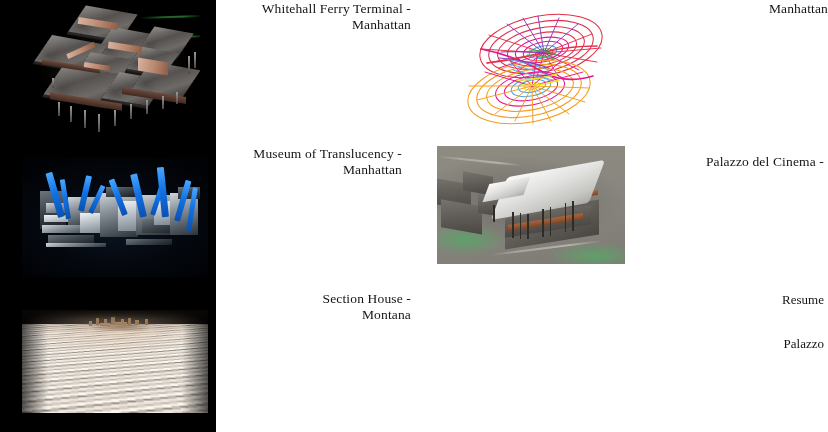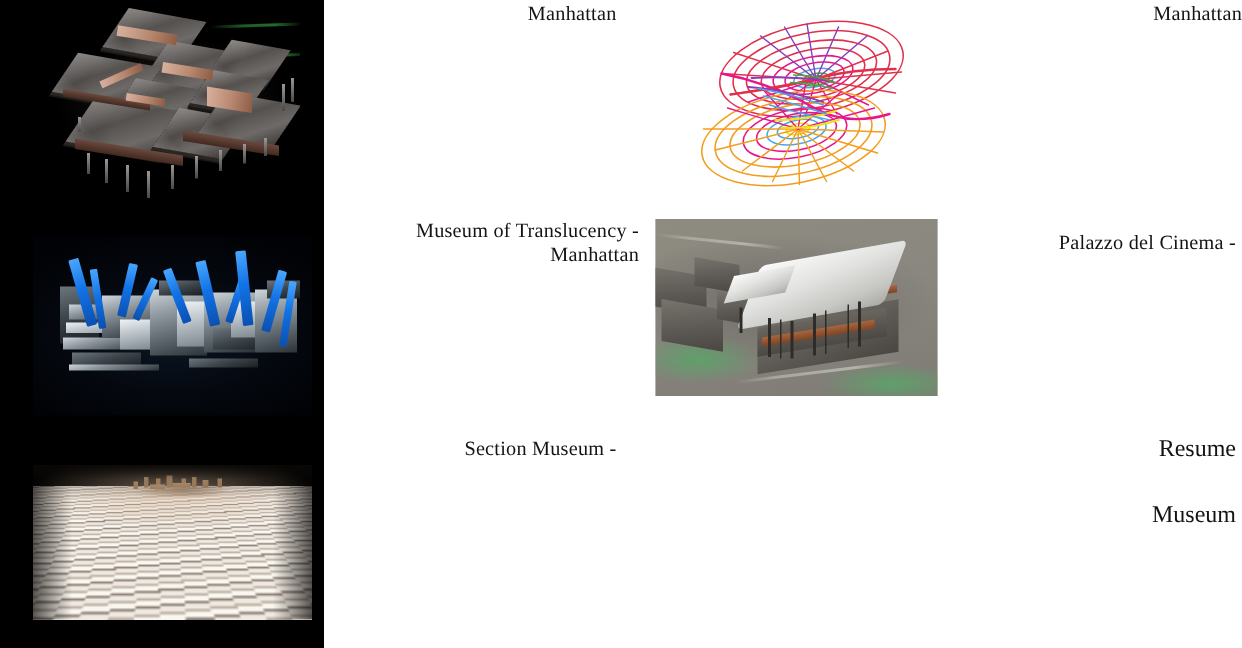--- a/index.html
+++ b/index.html
@@ -148,29 +148,29 @@
     font-size: 13.5px;
     line-height: 16px;
     letter-spacing: 0.15px;
     color: #141414;
     cursor: pointer;
     white-space: nowrap;
   }
   .proj-caption .loc { display: block; }
 
   #caption-whitehall        { left: 210px; top: 1px;   width: 201px; }
-  #caption-museum           { left: 220px; top: 146px; width: 206px; }
+  #caption-museum           { left: 196px; top: 146px; width: 206px; }
   #caption-section-house    { left: 250px; top: 291px; width: 161px; }
   #caption-henneberg        { right: 0px;  top: 1px;   width: 240px; }
   #caption-palazzo          { right: 4px;  top: 154px; width: 240px; }
 
   .nav-link {
     position: absolute;
     text-align: right;
-    font-size: 16px;
+    font-size: 13px;
     line-height: 18px;
     color: #141414;
     cursor: pointer;
     white-space: nowrap;
   }
   #nav-resume  { right: 4px; top: 291px; width: 200px; }
   #nav-contact { right: 4px; top: 335px; width: 200px; }
 
   
   #feature-wireframe {
@@ -307,46 +307,48 @@
       <div class="bldg-block" style="left:36%; top:11%; width:3px; height:5px;"></div>
       <div class="bldg-block" style="left:50%; top:12%; width:12px; height:3px;"></div>
       <div class="bldg-block" style="left:42%; top:13%; width:10px; height:3px;"></div>
       <div id="terrain-haze"></div>
     </div>
   </div>
 
 </div>
 
 <div class="proj-caption" id="caption-whitehall">
+  <span>Whitehall Ferry Terminal -</span>
   <span class="loc">Manhattan</span>
 </div>
 
 <div class="proj-caption" id="caption-henneberg">
   <span>Manhattan</span>
   <span class="loc"></span>
 </div>
 
 <div class="proj-caption" id="caption-museum">
   <span>Museum of Translucency -</span>
   <span class="loc">Manhattan</span>
 </div>
 
 <div class="proj-caption" id="caption-palazzo">
   <span>Palazzo del Cinema -</span>
 </div>
 
 <div class="proj-caption" id="caption-section-house">
-  <span>Section Museum -</span>
+  <span>Section House -</span>
+  <span class="loc">Montana</span>
 </div>
 
 <div class="nav-link" id="nav-resume">
   <span>Resume</span>
 </div>
 <div class="nav-link" id="nav-contact">
-  <span>Museum</span>
+  <span>Palazzo</span>
 </div>
 
 <div id="feature-wireframe">
   <svg viewBox="0 0 192 136" xmlns="http://www.w3.org/2000/svg">
     <g fill="none" stroke-width="1.05" stroke-linecap="round">
 
       <g stroke="#e0304a">
         <ellipse cx="104" cy="44" rx="62" ry="30" transform="rotate(-11 104 44)"></ellipse>
         <ellipse cx="104" cy="45" rx="53" ry="25" transform="rotate(-11 104 45)"></ellipse>
         <ellipse cx="104" cy="46" rx="44" ry="20" transform="rotate(-11 104 46)"></ellipse>

